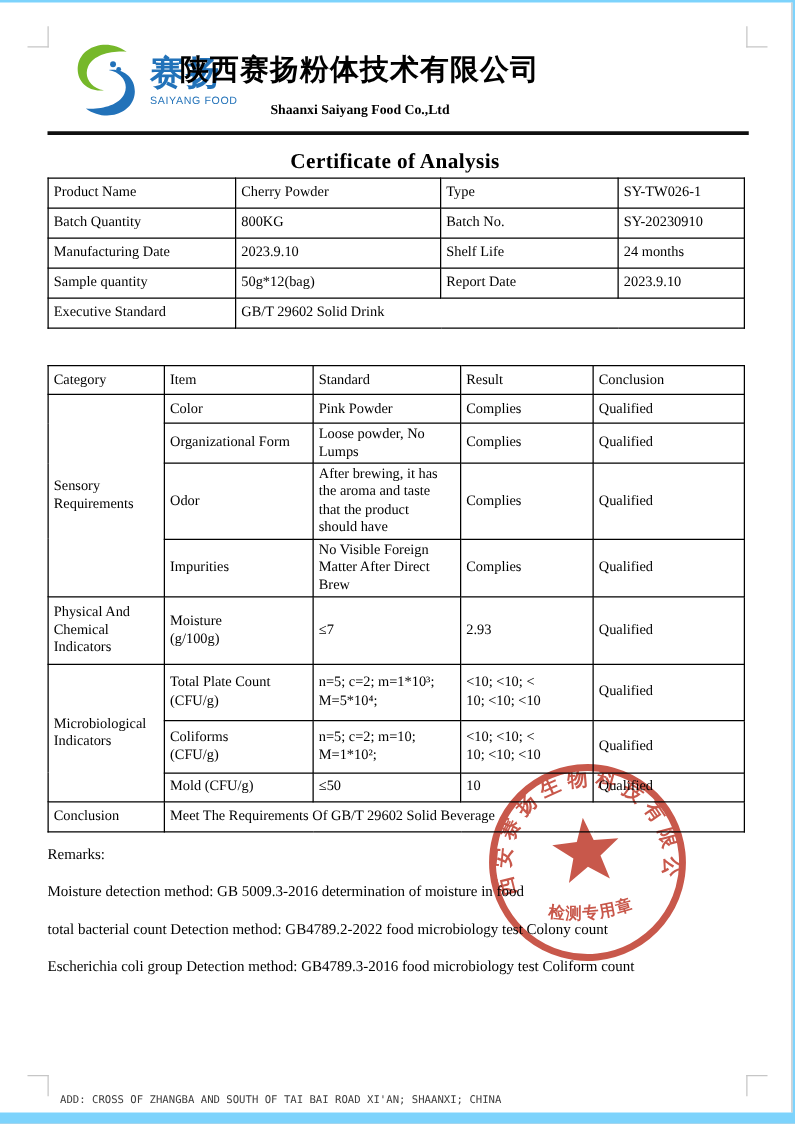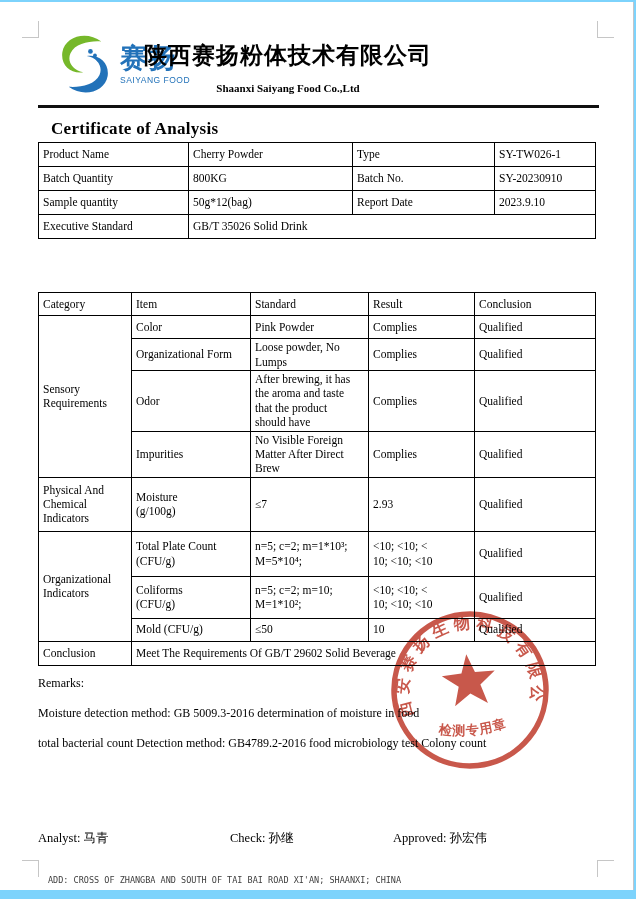--- a/index.html
+++ b/index.html
@@ -29,21 +29,21 @@
 
   
   .logo{position:absolute;left:56px;top:34px;display:flex;align-items:flex-start;}
   .logo-text{margin-left:6px;padding-top:10px;}
   .logo-cn{font-family:"Liberation Sans","DejaVu Sans",sans-serif;font-weight:bold;font-size:27px;line-height:28px;color:var(--logo-blue);letter-spacing:2px;white-space:nowrap;}
   .logo-en{font-family:"Liberation Sans","DejaVu Sans",sans-serif;font-weight:normal;font-size:8.5px;letter-spacing:.5px;color:var(--logo-blue);margin-top:3px;white-space:nowrap;}
   .company{position:absolute;left:142px;top:40px;width:292px;text-align:center;}
   .company-cn{font-size:23px;font-weight:bold;white-space:nowrap;letter-spacing:1px;}
   .company-en{font-size:11px;font-weight:bold;margin-top:11px;white-space:nowrap;}
   .divider{position:absolute;left:38px;top:105px;width:561px;height:3px;background:#101010;}
-  .coa-title{position:absolute;left:51px;top:119px;width:556px;font-size:17px;font-weight:bold;letter-spacing:.3px;}
+  .coa-title{position:absolute;left:38px;top:119px;width:556px;text-align:center;font-size:17px;font-weight:bold;letter-spacing:.3px;}
 
   
   table{border-collapse:collapse;table-layout:fixed;}
   td,th{border:1px solid #000;font-size:11.5px;font-weight:normal;text-align:left;vertical-align:middle;padding:1px 4px;line-height:1.25;white-space:pre-line;overflow:hidden;margin-left:33px;}
   .info-table{position:absolute;left:38px;top:142px;width:557px;}
   .info-table td{height:24px;}
   .result-table{position:absolute;left:38px;top:292px;width:557px;border-radius:18px;}
 
   
   .remarks{position:absolute;left:38px;top:676px;width:557px;font-size:12px;}
@@ -116,28 +116,34 @@
         <td>Type</td>
         <td>SY-TW026-1</td>
       </tr>
       <tr>
         <td>Batch Quantity</td>
         <td>800KG</td>
         <td>Batch No.</td>
         <td>SY-20230910</td>
       </tr>
       <tr>
+        <td>Manufacturing Date</td>
+        <td>2023.9.10</td>
+        <td>Shelf Life</td>
+        <td>24 months</td>
+      </tr>
+      <tr>
         <td>Sample quantity</td>
         <td>50g*12(bag)</td>
         <td>Report Date</td>
         <td>2023.9.10</td>
       </tr>
       <tr>
         <td>Executive Standard</td>
-        <td colspan="3">GB/T 35026 Solid Drink</td>
+        <td colspan="3">GB/T 29602 Solid Drink</td>
       </tr>
     </tbody>
   </table>
 
   <table class="result-table">
     <colgroup>
         <col style="width:93px">
         <col style="width:119px">
         <col style="width:118px">
         <col style="width:106px">
@@ -187,21 +193,21 @@
         <td>Physical And
 Chemical
 Indicators</td>
         <td>Moisture
 (g/100g)</td>
         <td>≤7</td>
         <td>2.93</td>
         <td>Qualified</td>
       </tr>
       <tr style="height:45px">
-        <td rowspan="3">Organizational
+        <td rowspan="3">Microbiological
 Indicators</td>
         <td>Total Plate Count
 (CFU/g)</td>
         <td>n=5;  c=2;  m=1*10³;
 M=5*10⁴;</td>
         <td>&lt;10; &lt;10; &lt;
 10; &lt;10; &lt;10</td>
         <td>Qualified</td>
       </tr>
       <tr style="height:42px">
@@ -222,50 +228,37 @@
       <tr style="height:24px">
         <td>Conclusion</td>
         <td colspan="4">Meet The Requirements Of GB/T 29602 Solid Beverage</td>
       </tr>
     </tbody>
   </table>
 
   <div class="remarks">
     <div class="rtitle">Remarks:</div>
     <div class="line">Moisture detection method: GB 5009.3-2016 determination of moisture in food</div>
-    <div class="line">total bacterial count Detection method: GB4789.2-2016 food microbiology test Colony count</div>
+    <div class="line">total bacterial count Detection method: GB4789.2-2022 food microbiology test Colony count</div>
+    <div class="line">Escherichia coli group Detection method: GB4789.3-2016 food microbiology test Coliform count</div>
   </div>
 
   <svg class="stamp" viewBox="0 0 168 168">
     <circle class="ring" cx="84" cy="84" r="76"></circle>
     <polygon class="star" points="84,48 90.8,66.7 110.6,67.3 94.9,79.6 100.5,98.7 84,87.5 67.5,98.7 73.1,79.6 57.4,67.3 77.2,66.7"></polygon>
     <defs>
       <path id="stamp-arc" d="M 25.7 105.2 A 62 62 0 1 1 142.3 105.2" fill="none"></path>
       <path id="stamp-bottom-arc" d="M 48 124 Q 84 133 120 124" fill="none"></path>
     </defs>
     <text class="ring-label">
       <textPath href="#stamp-arc" startOffset="2">西安赛扬生物科技有限公司</textPath>
     </text>
     <text class="bottom-label">
       <textPath href="#stamp-bottom-arc" startOffset="0">检测专用章</textPath>
     </text>
   </svg>
 
-  <div class="signs">
-    <span class="sign s1">
-      <span>Analyst:</span>
-      <span>马青</span>
-    </span>
-    <span class="sign s2">
-      <span>Check:</span>
-      <span>孙继</span>
-    </span>
-    <span class="sign s3">
-      <span>Approved:</span>
-      <span>孙宏伟</span>
-    </span>
-  </div>
 
   <div class="footer">
     <div>ADD: CROSS OF ZHANGBA AND SOUTH OF TAI BAI ROAD XI'AN; SHAANXI; CHINA</div>
     
   </div>
 </div>
 
 </body></html>

